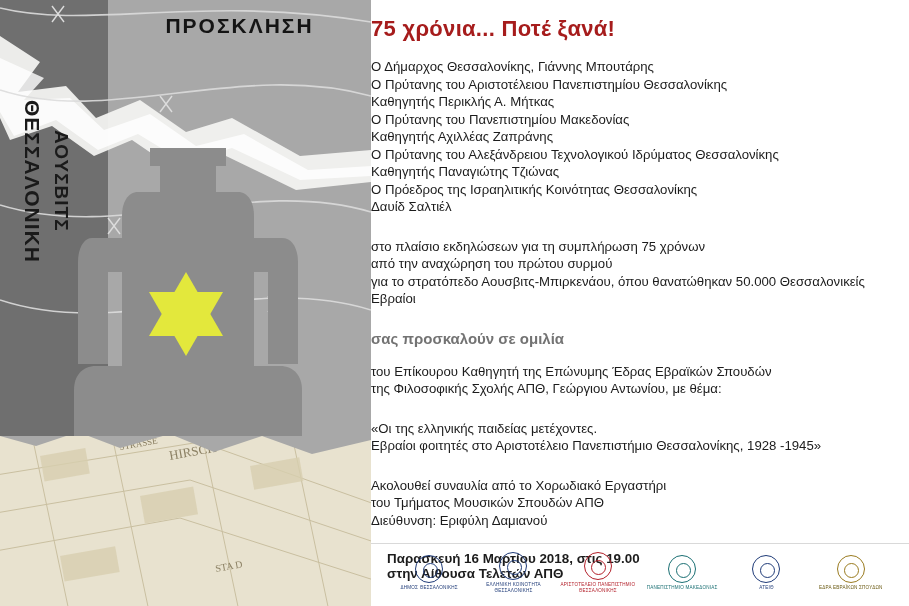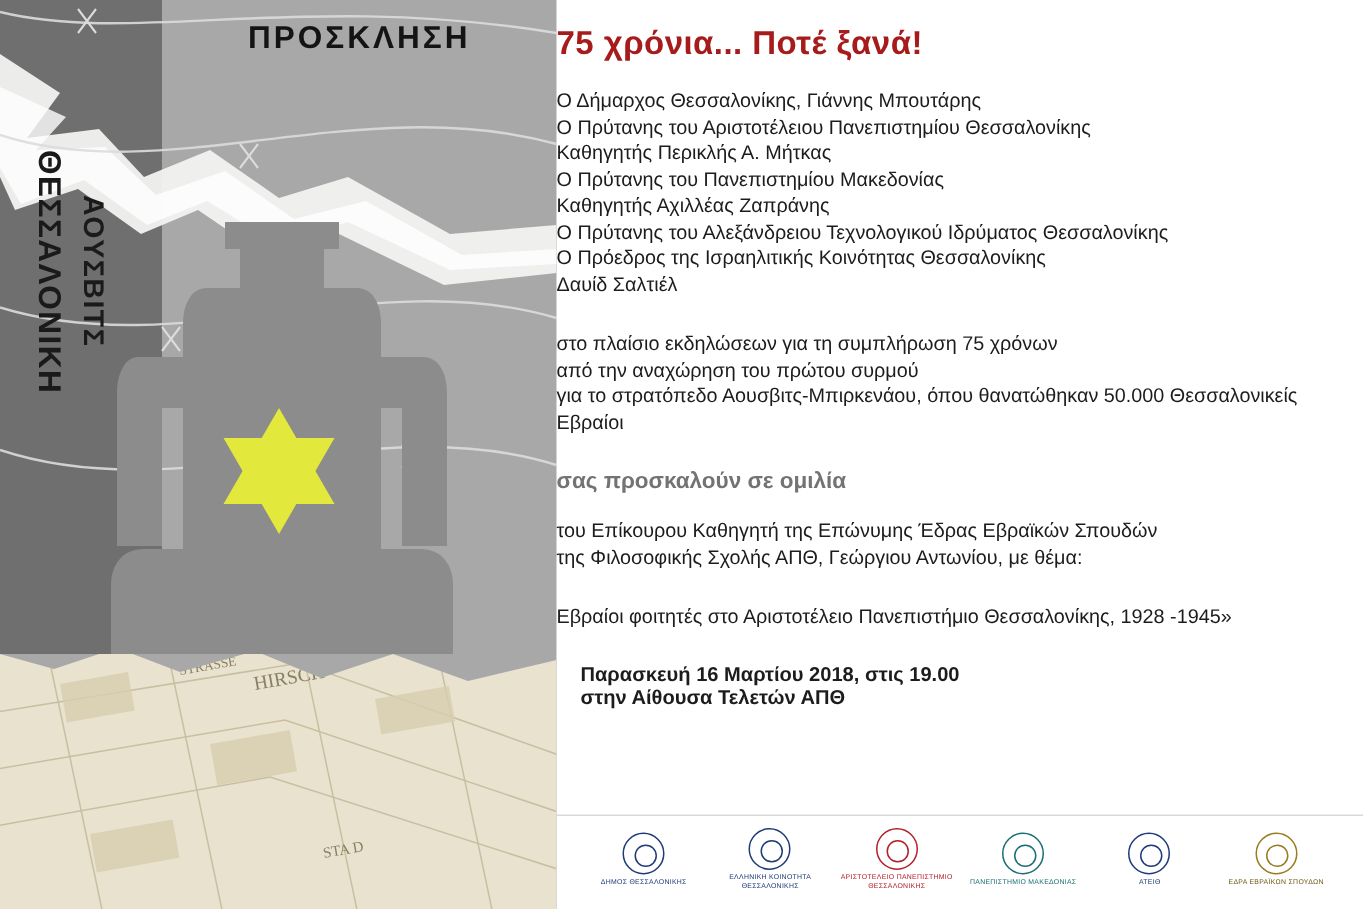--- a/index.html
+++ b/index.html
@@ -291,43 +291,50 @@
 
     <div class="headline">75 χρόνια... Ποτέ ξανά!</div>
 
     <div class="block gap-md">
       <div class="line">Ο Δήμαρχος Θεσσαλονίκης, Γιάννης Μπουτάρης</div>
       <div class="line">Ο Πρύτανης του Αριστοτέλειου Πανεπιστημίου Θεσσαλονίκης</div>
       <div class="line">Καθηγητής Περικλής Α. Μήτκας</div>
       <div class="line">Ο Πρύτανης του Πανεπιστημίου Μακεδονίας</div>
       <div class="line">Καθηγητής Αχιλλέας Ζαπράνης</div>
       <div class="line">Ο Πρύτανης του Αλεξάνδρειου Τεχνολογικού Ιδρύματος Θεσσαλονίκης</div>
+      <div class="line">Καθηγητής Παναγιώτης Τζιώνας</div>
       <div class="line">Ο Πρόεδρος της Ισραηλιτικής Κοινότητας Θεσσαλονίκης</div>
       <div class="line">Δαυίδ Σαλτιέλ</div>
     </div>
 
     <div class="block gap-lg">
       <div class="line">στο πλαίσιο εκδηλώσεων για τη συμπλήρωση 75 χρόνων</div>
       <div class="line">από την αναχώρηση του πρώτου συρμού</div>
       <div class="line">για το στρατόπεδο Αουσβιτς-Μπιρκενάου, όπου θανατώθηκαν 50.000 Θεσσαλονικείς Εβραίοι</div>
     </div>
 
     <div class="block gap-lg">
       <div class="bold-red">σας προσκαλούν σε ομιλία</div>
     </div>
 
     <div class="block gap-md">
       <div class="line">του Επίκουρου Καθηγητή της Επώνυμης  Έδρας Εβραϊκών Σπουδών</div>
       <div class="line">της Φιλοσοφικής Σχολής ΑΠΘ, Γεώργιου Αντωνίου, με θέμα:</div>
     </div>
 
     <div class="block gap-lg">
+      <div class="line">«Οι της ελληνικής παιδείας μετέχοντες.</div>
       <div class="line">Εβραίοι φοιτητές στο Αριστοτέλειο Πανεπιστήμιο Θεσσαλονίκης, 1928 -1945»</div>
     </div>
 
+    <div class="block gap-lg">
+      <div class="line">Ακολουθεί συναυλία από το Χορωδιακό Εργαστήρι</div>
+      <div class="line">του Τμήματος Μουσικών Σπουδών ΑΠΘ</div>
+      <div class="line">Διεύθυνση: Εριφύλη Δαμιανού</div>
+    </div>
 
     <div class="block gap-lg">
       <div class="bold-dark">Παρασκευή 16 Μαρτίου 2018, στις 19.00</div>
       <div class="bold-dark">στην Αίθουσα Τελετών ΑΠΘ</div>
     </div>
 
     <div class="footer-sep"></div>
 
     <div class="logos">
       <div class="logo">

